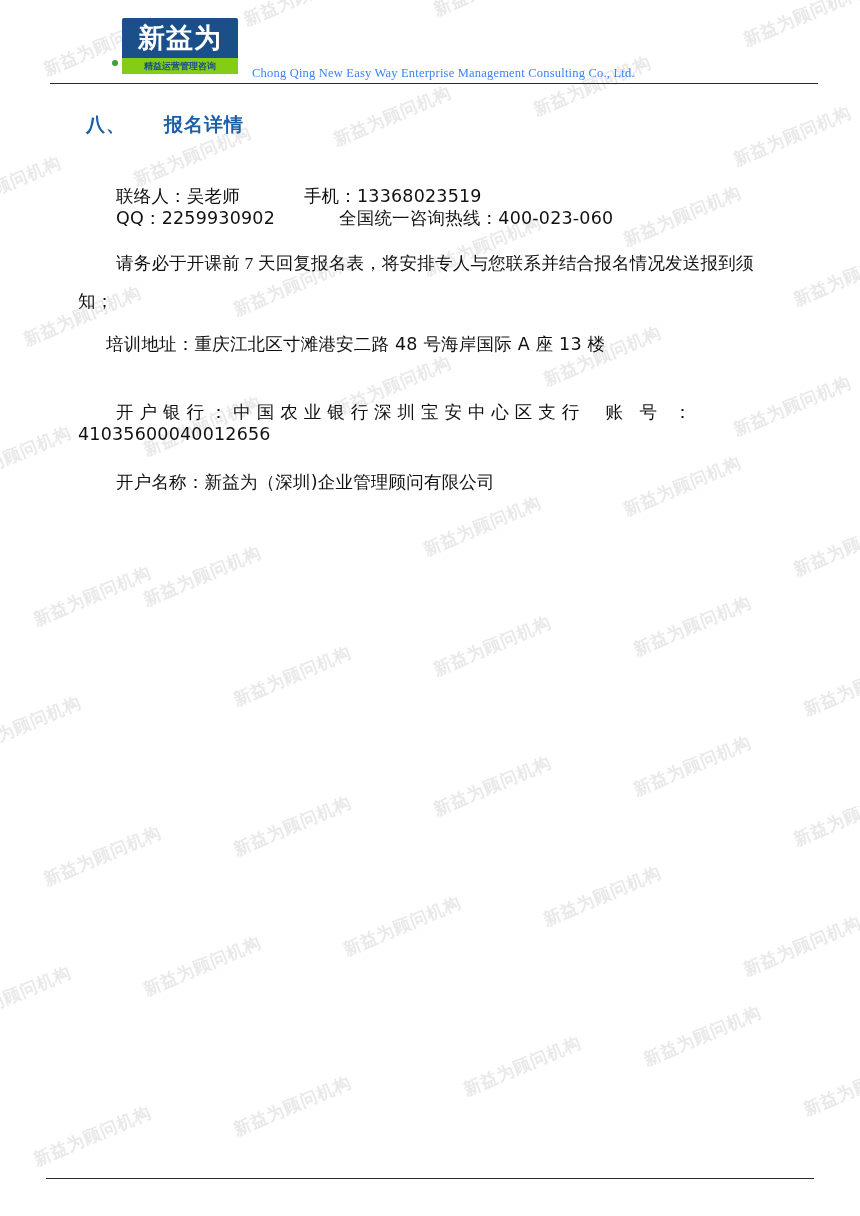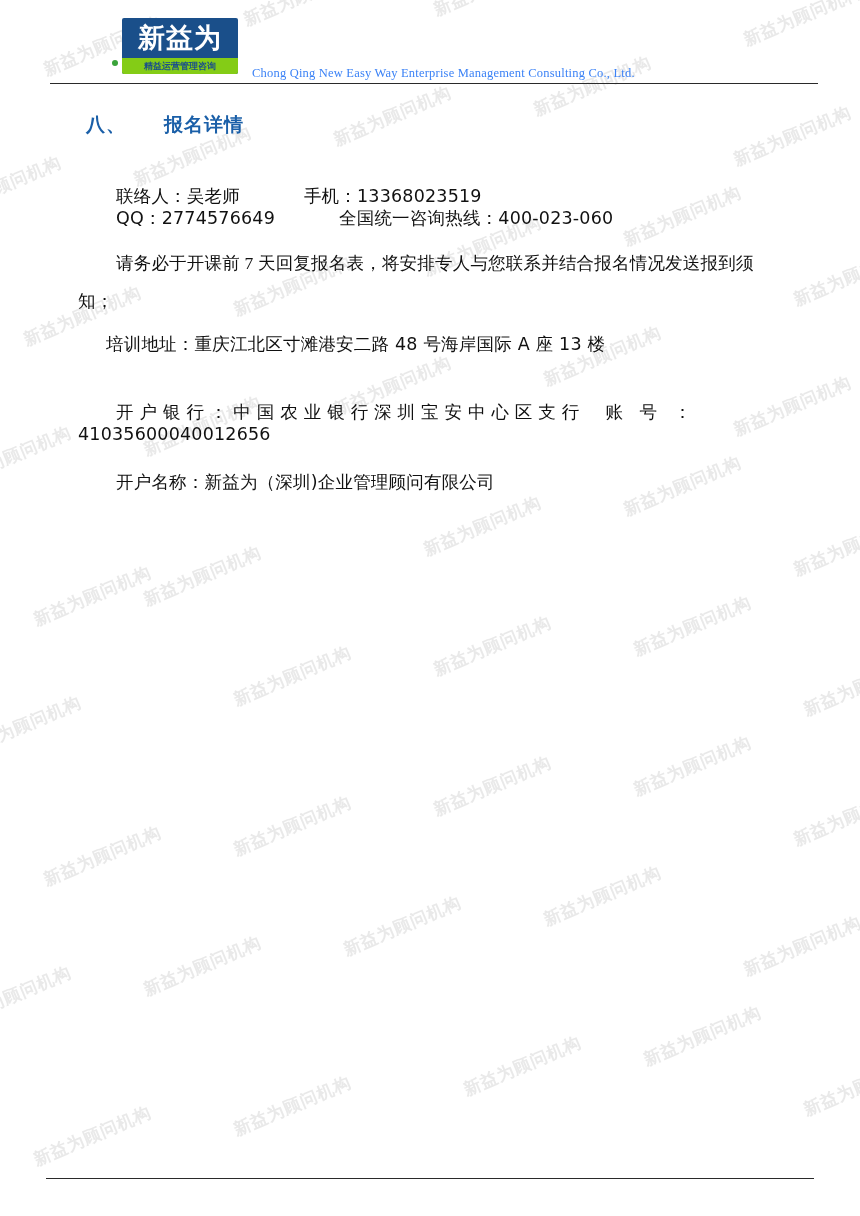--- a/index.html
+++ b/index.html
@@ -262,21 +262,21 @@
 
     <div id="section-title">
       <span class="num">八、</span><span>报名详情</span>
     </div>
 
     <div class="line" style="left:116px; top:72px;margin-top:12px;">
       <span>联络人：吴老师</span><span class="tab-gap"></span><span>手机：13368023519</span>
     </div>
 
     <div class="line" style="left:116px; top:106px;">
-      <span>QQ：2774576649</span><span class="tab-gap"></span><span>全国统一咨询热线：400-023-060</span>
+      <span>QQ：2259930902</span><span class="tab-gap"></span><span>全国统一咨询热线：400-023-060</span>
     </div>
 
     <div class="para" style="left:78px; top:144px; width:708px; text-indent:38px;">请务必于开课前 7 天回复报名表，将安排专人与您联系并结合报名情况发送报到须知；</div>
 
     <div class="line" style="left:106px; top:232px;">培训地址：重庆江北区寸滩港安二路 48 号海岸国际 A 座 13 楼</div>
 
     <div class="line" style="left:116px; top:278px;margin-top:22px;">
       <span>开 户 银 行 ： 中 国 农 业 银 行 深 圳 宝 安 中 心 区 支 行</span><span class="tab-gap" style="width:26px;"></span><span class="spaced">账 号 ：</span>
     </div>
 

